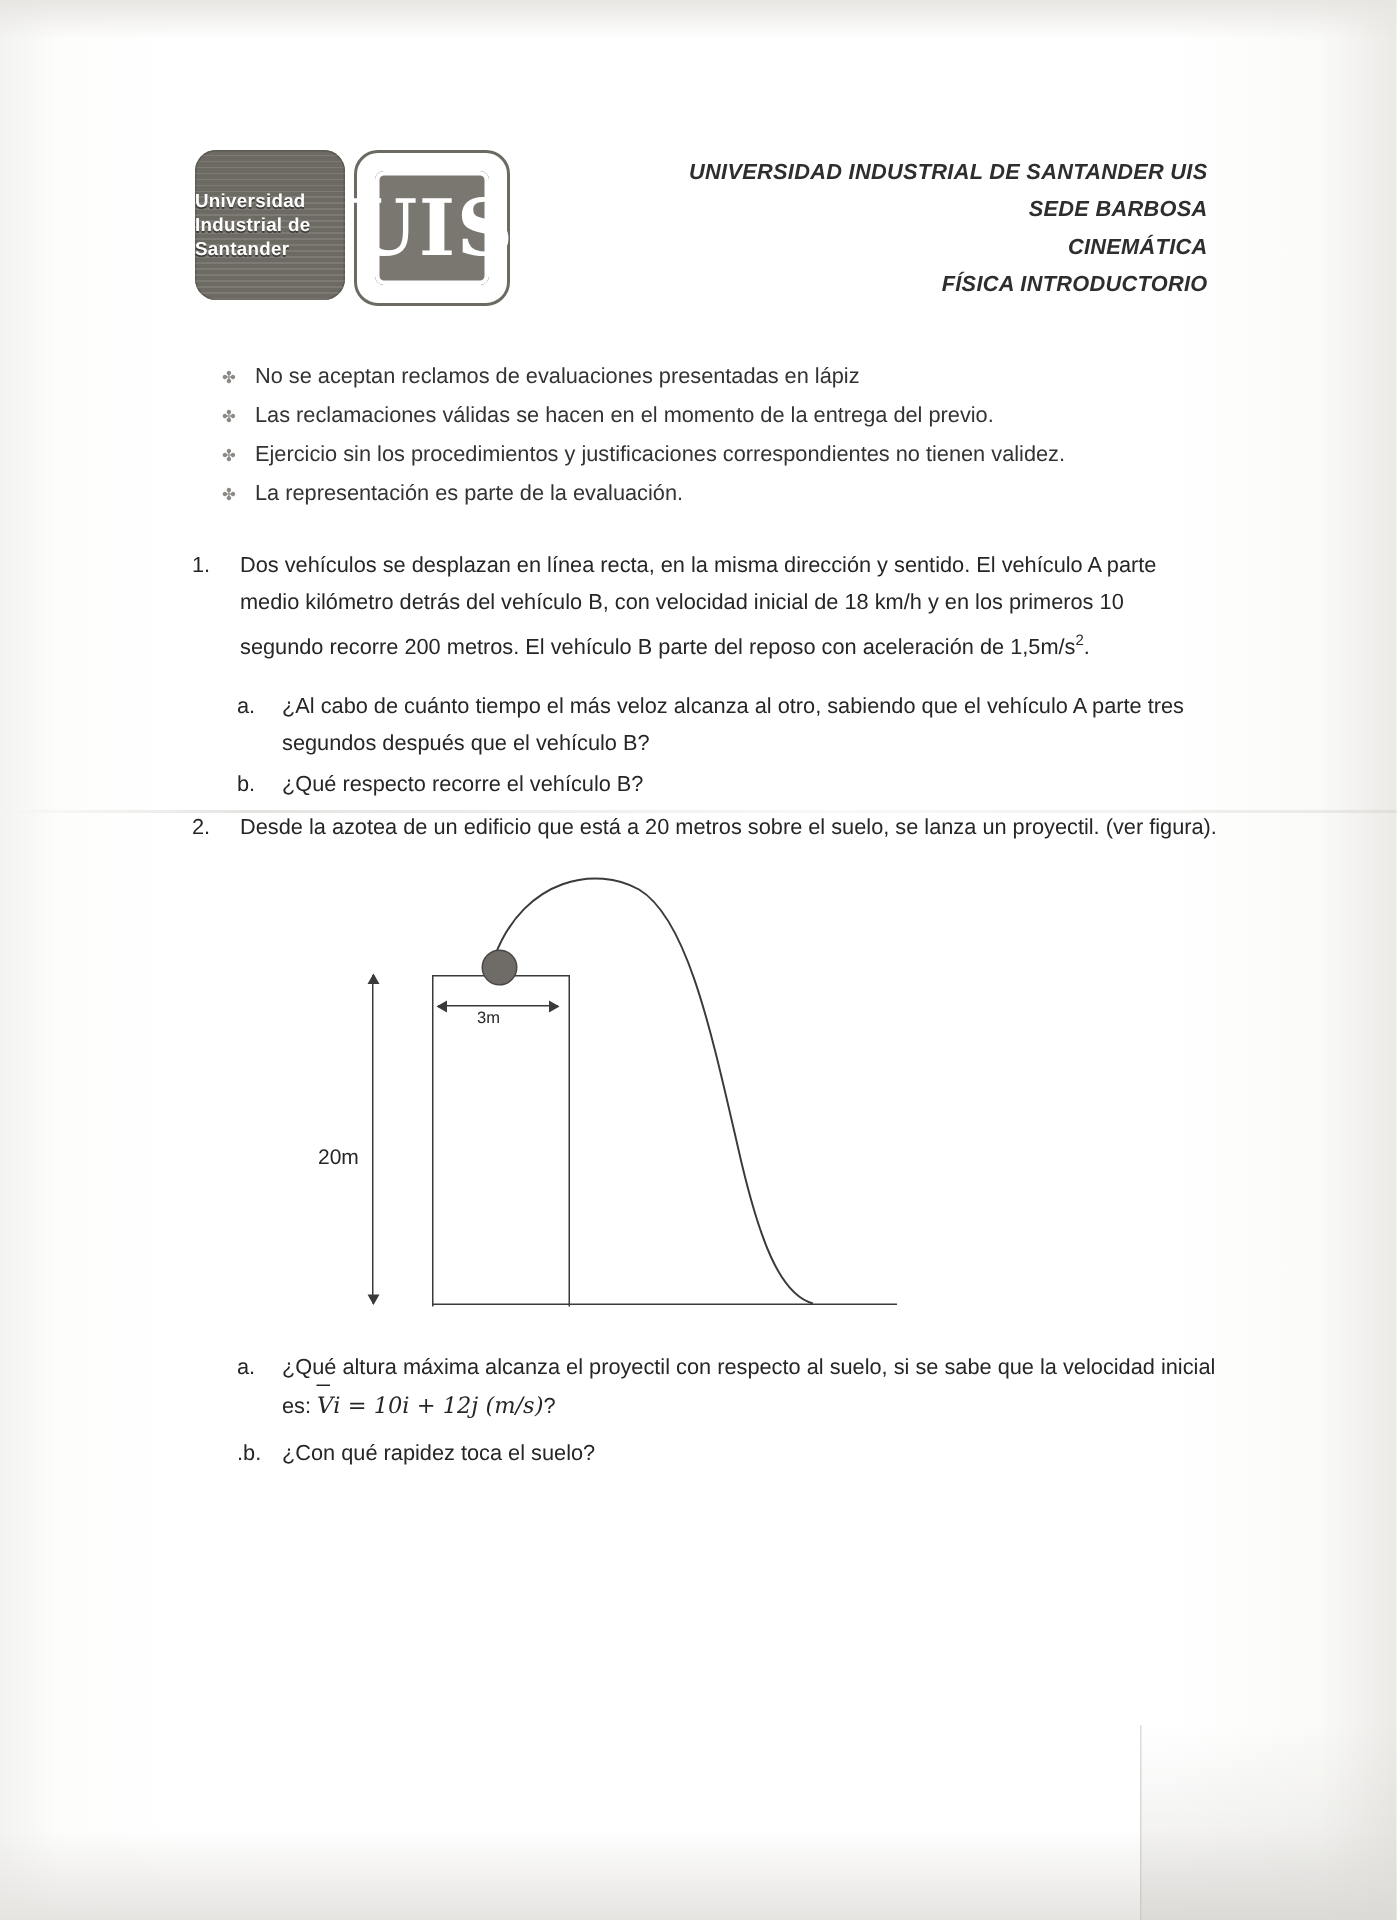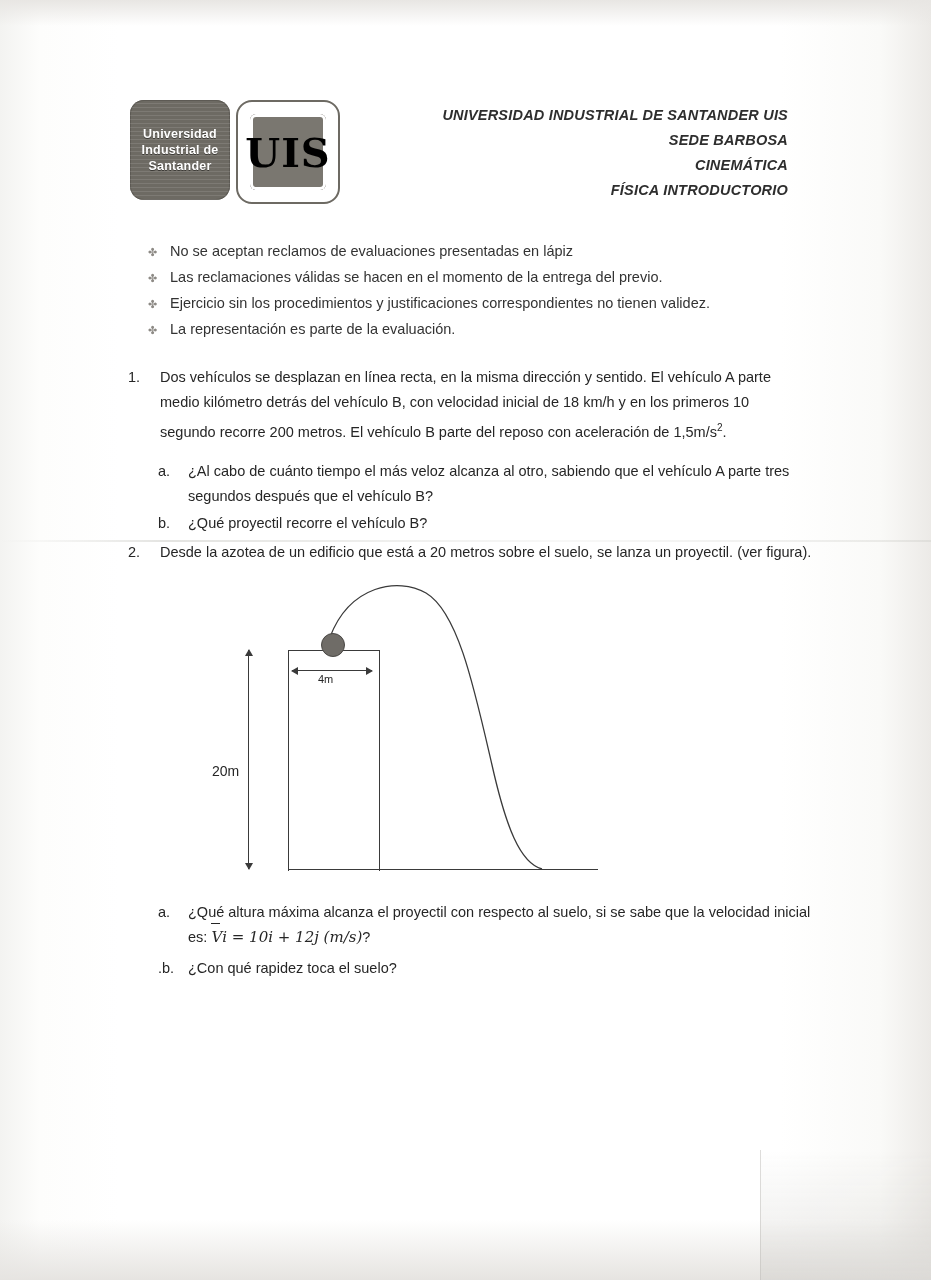--- a/index.html
+++ b/index.html
@@ -69,21 +69,20 @@
     inset: 0;
     border-radius: 14px;
     background-image: repeating-linear-gradient(
       0deg, rgba(255,255,255,.11) 0px, rgba(255,255,255,.11) 1px, rgba(0,0,0,0) 1px, rgba(0,0,0,0) 4px);
   }
   .logo-shield .txt {
     position: absolute;
     inset: 0;
     display: flex;
     flex-direction: column;
-    align-items: center;
     justify-content: center;
     gap: 2px;
     color: #ffffff;
     font-size: 12.5px;
     font-weight: bold;
     letter-spacing: .2px;
     text-shadow: 0 1px 0 rgba(0,0,0,.45);
   }
   .logo-mark {
     width: 100px;
@@ -91,34 +90,34 @@
     border: 2px solid #6d6a63;
     border-radius: 16px;
     position: relative;
     background: #ffffff;
   }
   .logo-mark .uis {
     position: absolute;
     inset: 12px;
     background: #7a7770;
     border-radius: 6px;
-    color: #000000;
+    color: #ffffff;
     font-family: "DejaVu Serif", serif;
     font-weight: bold;
-    font-size: 40px;
+    font-size: 52px;
     letter-spacing: 1px;
     display: flex;
     align-items: center;
     justify-content: center;
     box-shadow: inset 0 0 0 3px #ffffff, inset 0 0 0 5px #7a7770;
   }
 
   .header-lines {
     position: absolute;
-    left: 363px;
+    left: 380px;
     top: 103px;
     width: 425px;
     text-align: right;
     font-style: italic;
     font-weight: bold;
     font-size: 14.5px;
     line-height: 25px;
     color: #2e2e2e;
     letter-spacing: .2px;
   }
@@ -349,21 +348,21 @@
       <span class="p-num">1.</span>
       <span class="p-body"><span>Dos vehículos se desplazan en línea recta, en la misma dirección y sentido. El vehículo A parte medio kilómetro detrás del vehículo B, con velocidad inicial de 18 km/h y en los primeros 10 segundo recorre 200 metros. El vehículo B parte del reposo con aceleración de 1,5m/s</span><sup>2</sup><span>.</span></span>
     </div>
     <div class="sub-list">
       <div class="sub-row">
         <span class="sub-letter">a.</span>
         <span>¿Al cabo de cuánto tiempo el más veloz alcanza al otro, sabiendo que el vehículo A parte tres segundos después que el vehículo B?</span>
       </div>
       <div class="sub-row">
         <span class="sub-letter">b.</span>
-        <span>¿Qué proyectil recorre el vehículo B?</span>
+        <span>¿Qué respecto recorre el vehículo B?</span>
       </div>
     </div>
   </div>
 
   <div class="problem" style="left:128px; top:540px; width:690px;">
     <div class="p-row">
       <span class="p-num">2.</span>
       <span class="p-body">Desde la azotea de un edificio que está a 20 metros sobre el suelo, se lanza un proyectil. (ver figura).</span>
     </div>
   </div>
@@ -371,21 +370,21 @@
   <div class="figure">
     <svg class="traj" viewBox="0 0 400 310">
       <path d="M 100 62 C 120 10, 168 2, 196 18 C 228 37, 244 112, 262 190 C 276 252, 290 288, 312 294" fill="none" stroke="#3a3a3a" stroke-width="1.3"></path>
     </svg>
     <div class="fig-building"></div>
     <div class="fig-ground"></div>
     <div class="fig-ball"></div>
     <div class="dim-20m"></div>
     <div class="label-20m">20m</div>
     <div class="dim-4m"></div>
-    <div class="label-4m">4m</div>
+    <div class="label-4m">3m</div>
   </div>
 
   <div class="problem" style="left:158px; top:900px; width:660px;">
     <div class="sub-row">
       <span class="sub-letter">a.</span>
       <span><span>¿Qué altura máxima alcanza el proyectil con respecto al suelo, si se sabe que la velocidad inicial es: </span><span class="mathi"><span class="vecbar">V</span><span>i = 10i + 12j (m/s)</span></span><span>?</span></span>
     </div>
     <div class="sub-row" style="margin-top:6px;">
       <span class="sub-letter">.b.</span>
       <span>¿Con qué rapidez toca el suelo?</span>

